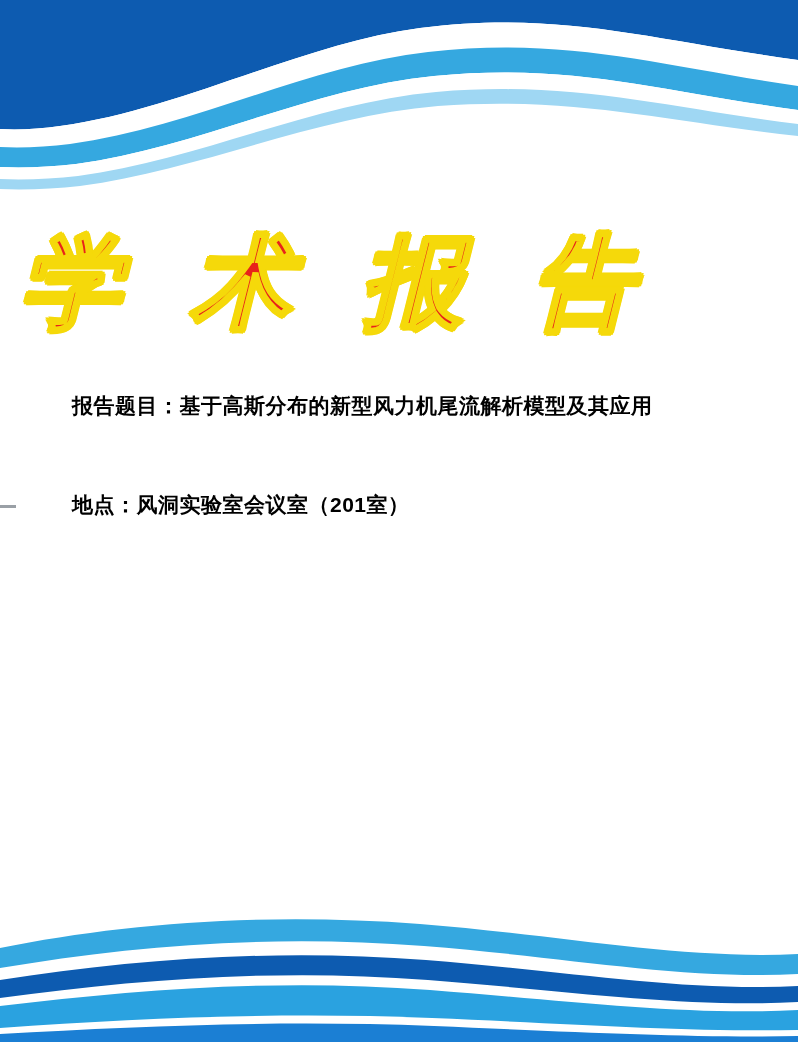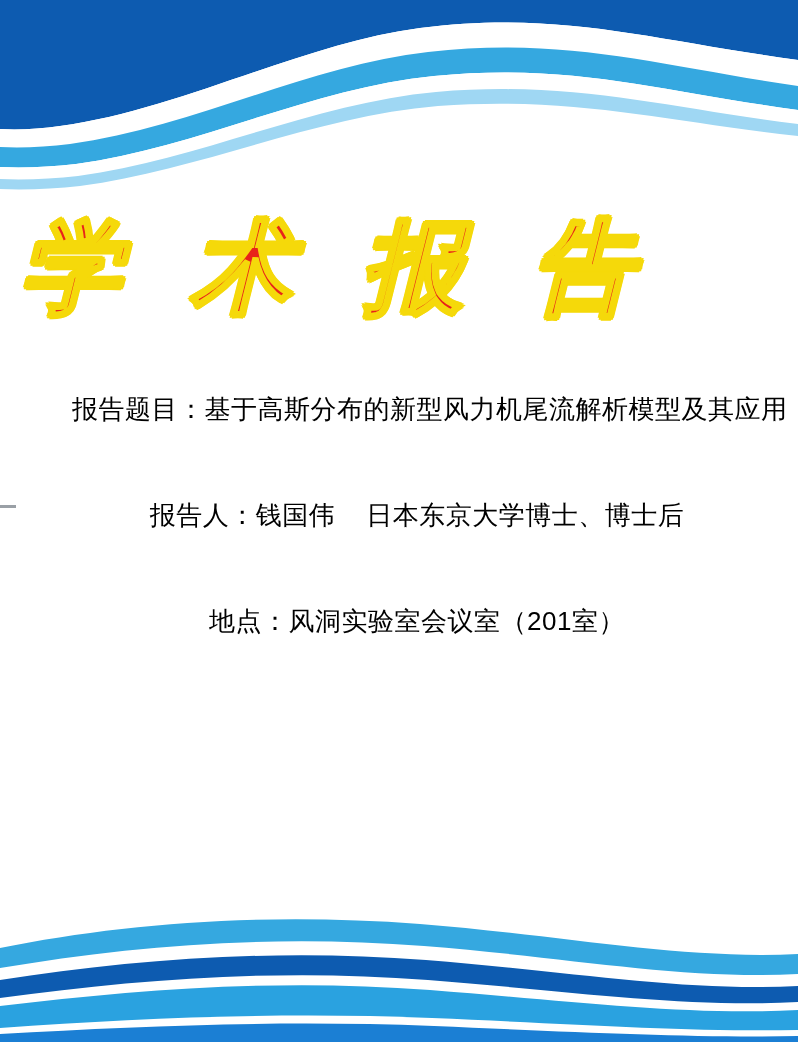--- a/index.html
+++ b/index.html
@@ -32,21 +32,21 @@
     position: absolute;
     left: 0;
     width: 798px;
     display: block;
   }
   .top-art { top: 0; height: 200px; }
   .bottom-art { bottom: 0; height: 140px; }
 
   .title-block {
     position: absolute;
-    top: 205px;
+    top: 220px;
     left: 0;
     width: 672px;
     text-align: center;
   }
   .main-title {
     font-family: "DejaVu Serif", serif;
     font-size: 100px;
     font-weight: bold;
     font-style: italic;
     letter-spacing: 18px;
@@ -67,27 +67,26 @@
   }
 
   .info-block {
     position: absolute;
     top: 392px;
     left: 72px;
     width: 690px;
   }
   .info-line {
     font-family: "Liberation Sans", "DejaVu Sans", sans-serif;
-    font-size: 26px;
-    font-weight: normal;
+    font-size: 21px;
+    font-weight: bold;
     color: #000000;
     letter-spacing: 0.5px;
     margin: 0 0 71px 0;
     white-space: pre;
-    text-align: center;
   }
   .info-line:last-child { margin-bottom: 4px; }
 </style>
 </head>
 <body>
 
 <div class="poster">
 
   <div class="edge-tick t1"></div>
   <div class="edge-tick t2"></div>
@@ -100,21 +99,20 @@
     <path d="M0,167 C24,168 50,167 76,164 C196,148 312,88 434,76 C572,62 664,92 798,110 L798,124 C666,108 574,80 436,92 C314,103 198,160 78,176 C52,179 24,180 0,179 Z" fill="#ffffff"></path>
     <path d="M0,179 C24,180 52,179 78,176 C198,160 314,103 436,92 C574,80 666,108 798,124 L798,136 C668,122 576,96 438,106 C316,116 200,170 80,186 C54,189 24,190 0,189 Z" fill="#9fd7f3"></path>
   </svg>
 
   <div class="title-block">
     <div class="main-title">学 术 报 告</div>
   </div>
 
   <div class="info-block">
     <p class="info-line">报告题目：基于高斯分布的新型风力机尾流解析模型及其应用</p>
-    <p class="info-line">报告人：钱国伟    日本东京大学博士、博士后</p>
     <p class="info-line">地点：风洞实验室会议室（201室）</p>
   </div>
 
   <svg class="bottom-art" viewBox="0 0 798 140" preserveAspectRatio="none">
     <rect x="0" y="0" width="798" height="140" fill="#ffffff"></rect>
     <path d="M0,46 C120,22 260,10 420,22 C560,33 680,58 798,52 L798,140 L0,140 Z" fill="#35a8e0"></path>
     <path d="M0,66 C130,44 270,32 424,44 C566,55 682,78 798,72 L798,140 L0,140 Z" fill="#ffffff"></path>
     <path d="M0,78 C130,58 272,46 426,58 C568,69 684,90 798,84 L798,140 L0,140 Z" fill="#0d5bb0"></path>
     <path d="M0,96 C134,78 274,66 428,78 C570,89 686,106 798,100 L798,140 L0,140 Z" fill="#ffffff"></path>
     <path d="M0,104 C134,88 276,76 430,88 C572,99 688,114 798,108 L798,140 L0,140 Z" fill="#2aa2e0"></path>

